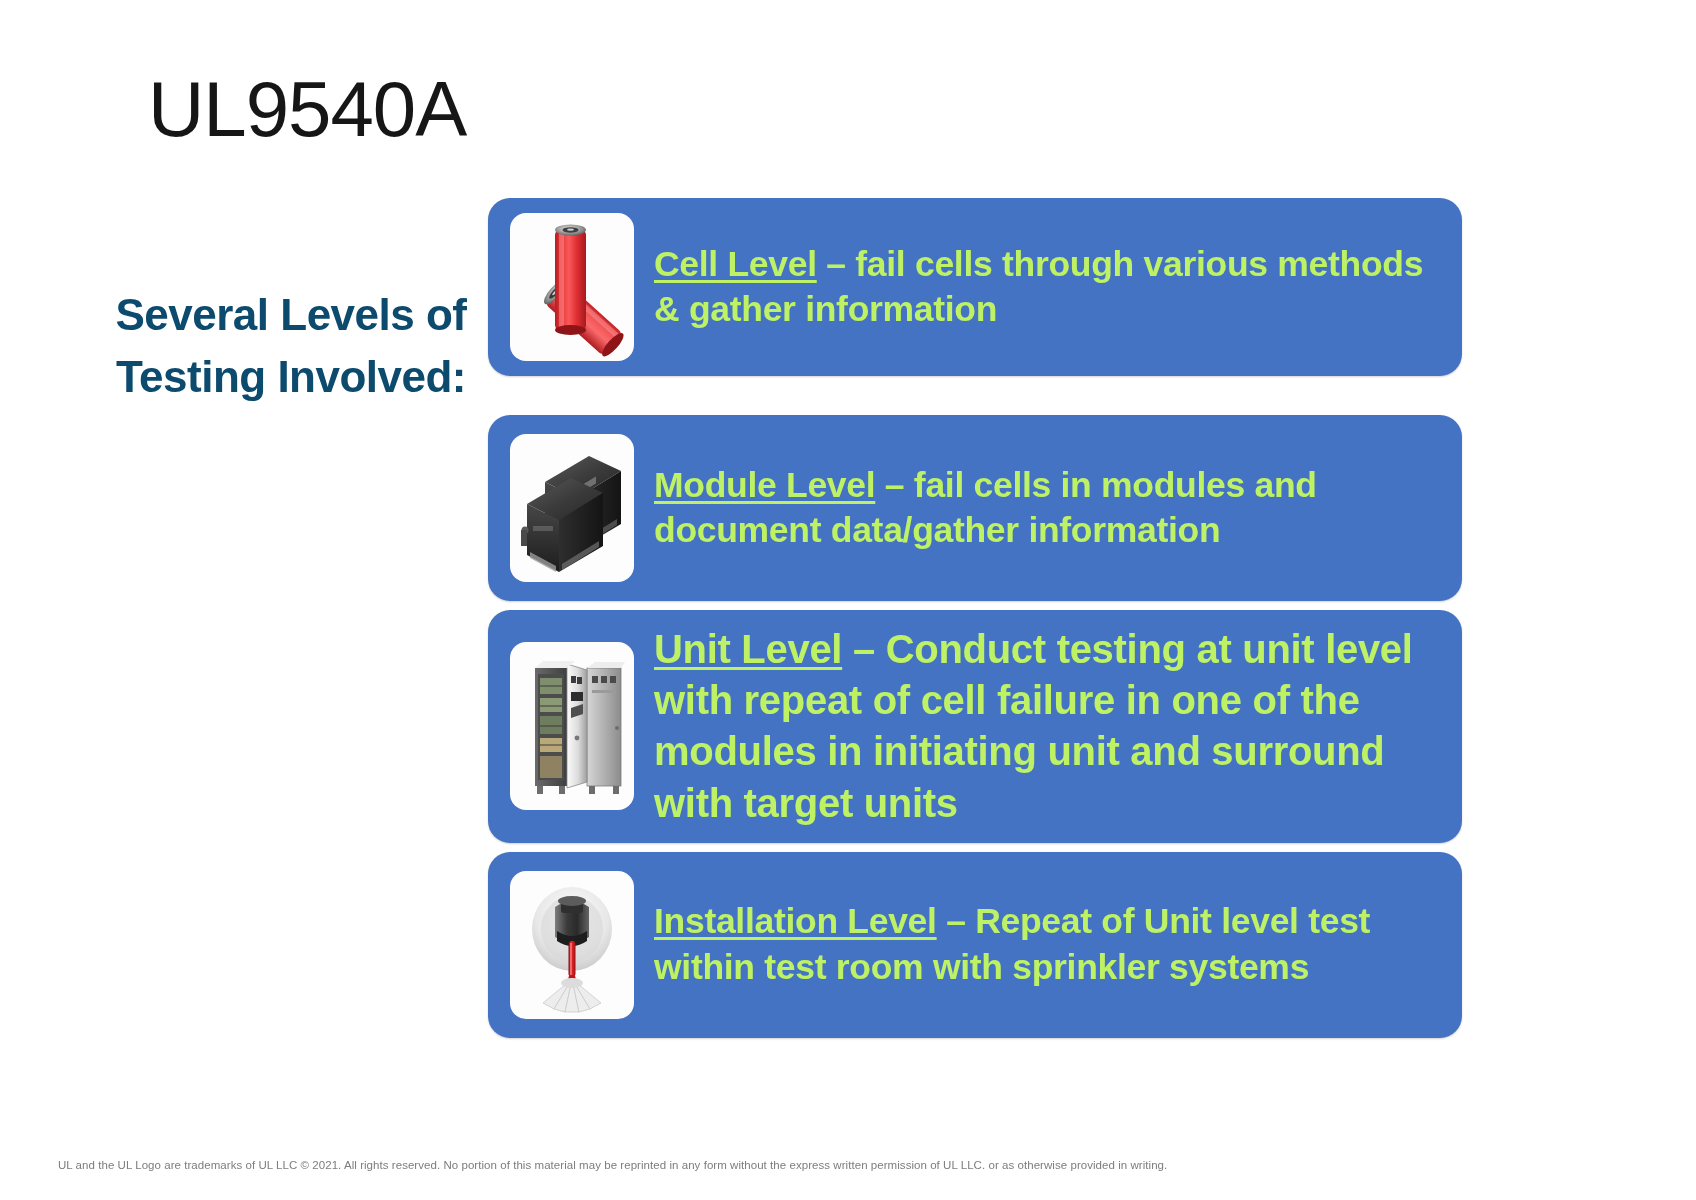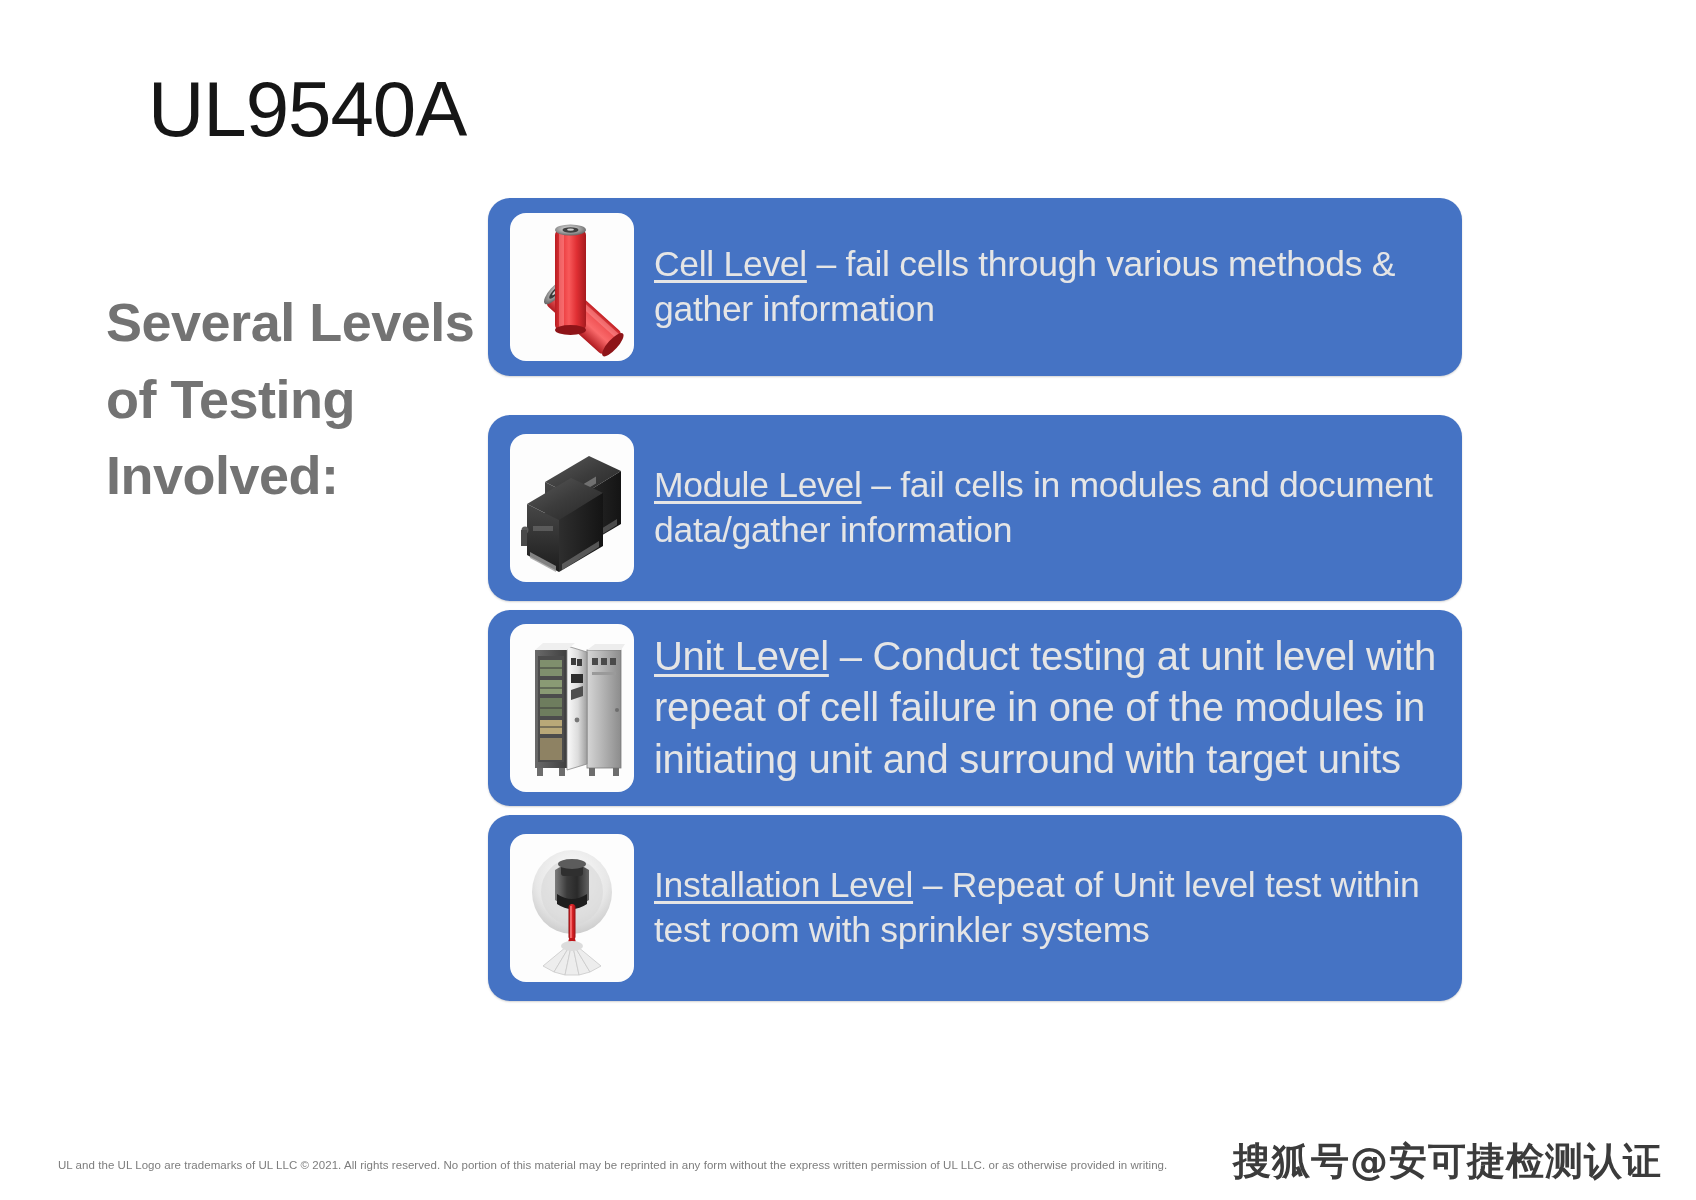--- a/index.html
+++ b/index.html
@@ -31,25 +31,26 @@
     font-family: "Liberation Sans", sans-serif;
     line-height: 1;
   }
 
   
   #left-heading {
     position: absolute;
     left: 106px;
     top: 284px;
     width: 370px;
-    font-size: 54px;
+    font-size: 44px;
     font-weight: bold;
     line-height: 1.42;
-    color: #737373;
+    color: #0c4a6e;
     letter-spacing: -0.5px;
+    text-align: center;
   }
 
   
   #cards {
     position: absolute;
     left: 488px;
     top: 198px;
     width: 974px;
   }
 
@@ -73,23 +74,23 @@
     margin-right: 20px;
     position: relative;
     overflow: hidden;
     display: flex;
     align-items: center;
     justify-content: center;
   }
 
   .card-text {
     flex: 1 1 auto;
-    color: #e5e5e5;
+    color: #bef264;
     font-size: 35.5px;
-    font-weight: normal;
+    font-weight: bold;
     line-height: 1.28;
     letter-spacing: -0.3px;
     padding-right: 6px;
   }
 
   .card-text .lead {
     text-decoration: underline;
     text-underline-offset: 4px;
     text-decoration-thickness: 2.5px;
   }
@@ -345,15 +346,14 @@
         </svg>
       </div>
       <div class="card-text">
         <span class="lead">Installation Level</span><span> – </span><span>Repeat of Unit level test within test room with sprinkler systems</span>
       </div>
     </div>
 
   </div>
 
   <div id="footer-legal">UL and the UL Logo are trademarks of UL LLC © 2021. All rights reserved. No portion of this material may be reprinted in any form without the express written permission of UL LLC. or as otherwise provided in writing.</div>
-  <div id="watermark">搜狐号@安可捷检测认证</div>
 
 </div>
 
 </body></html>

